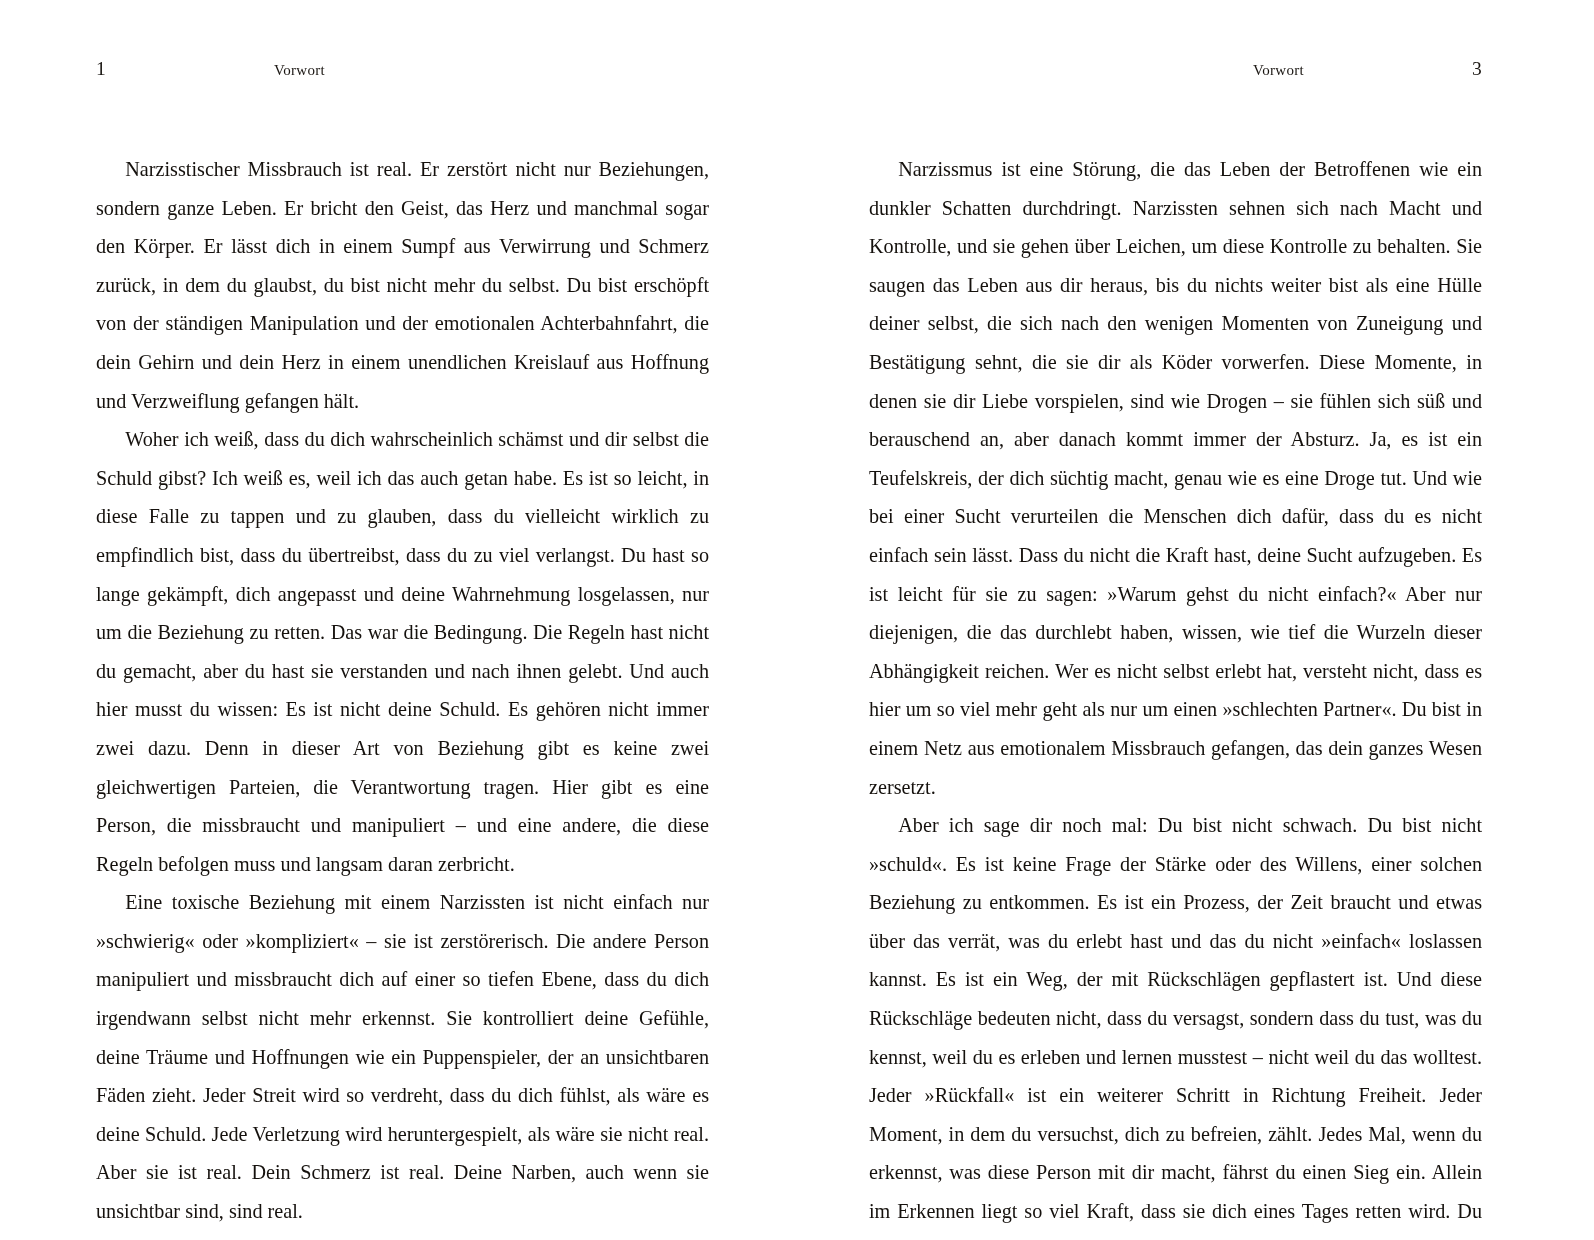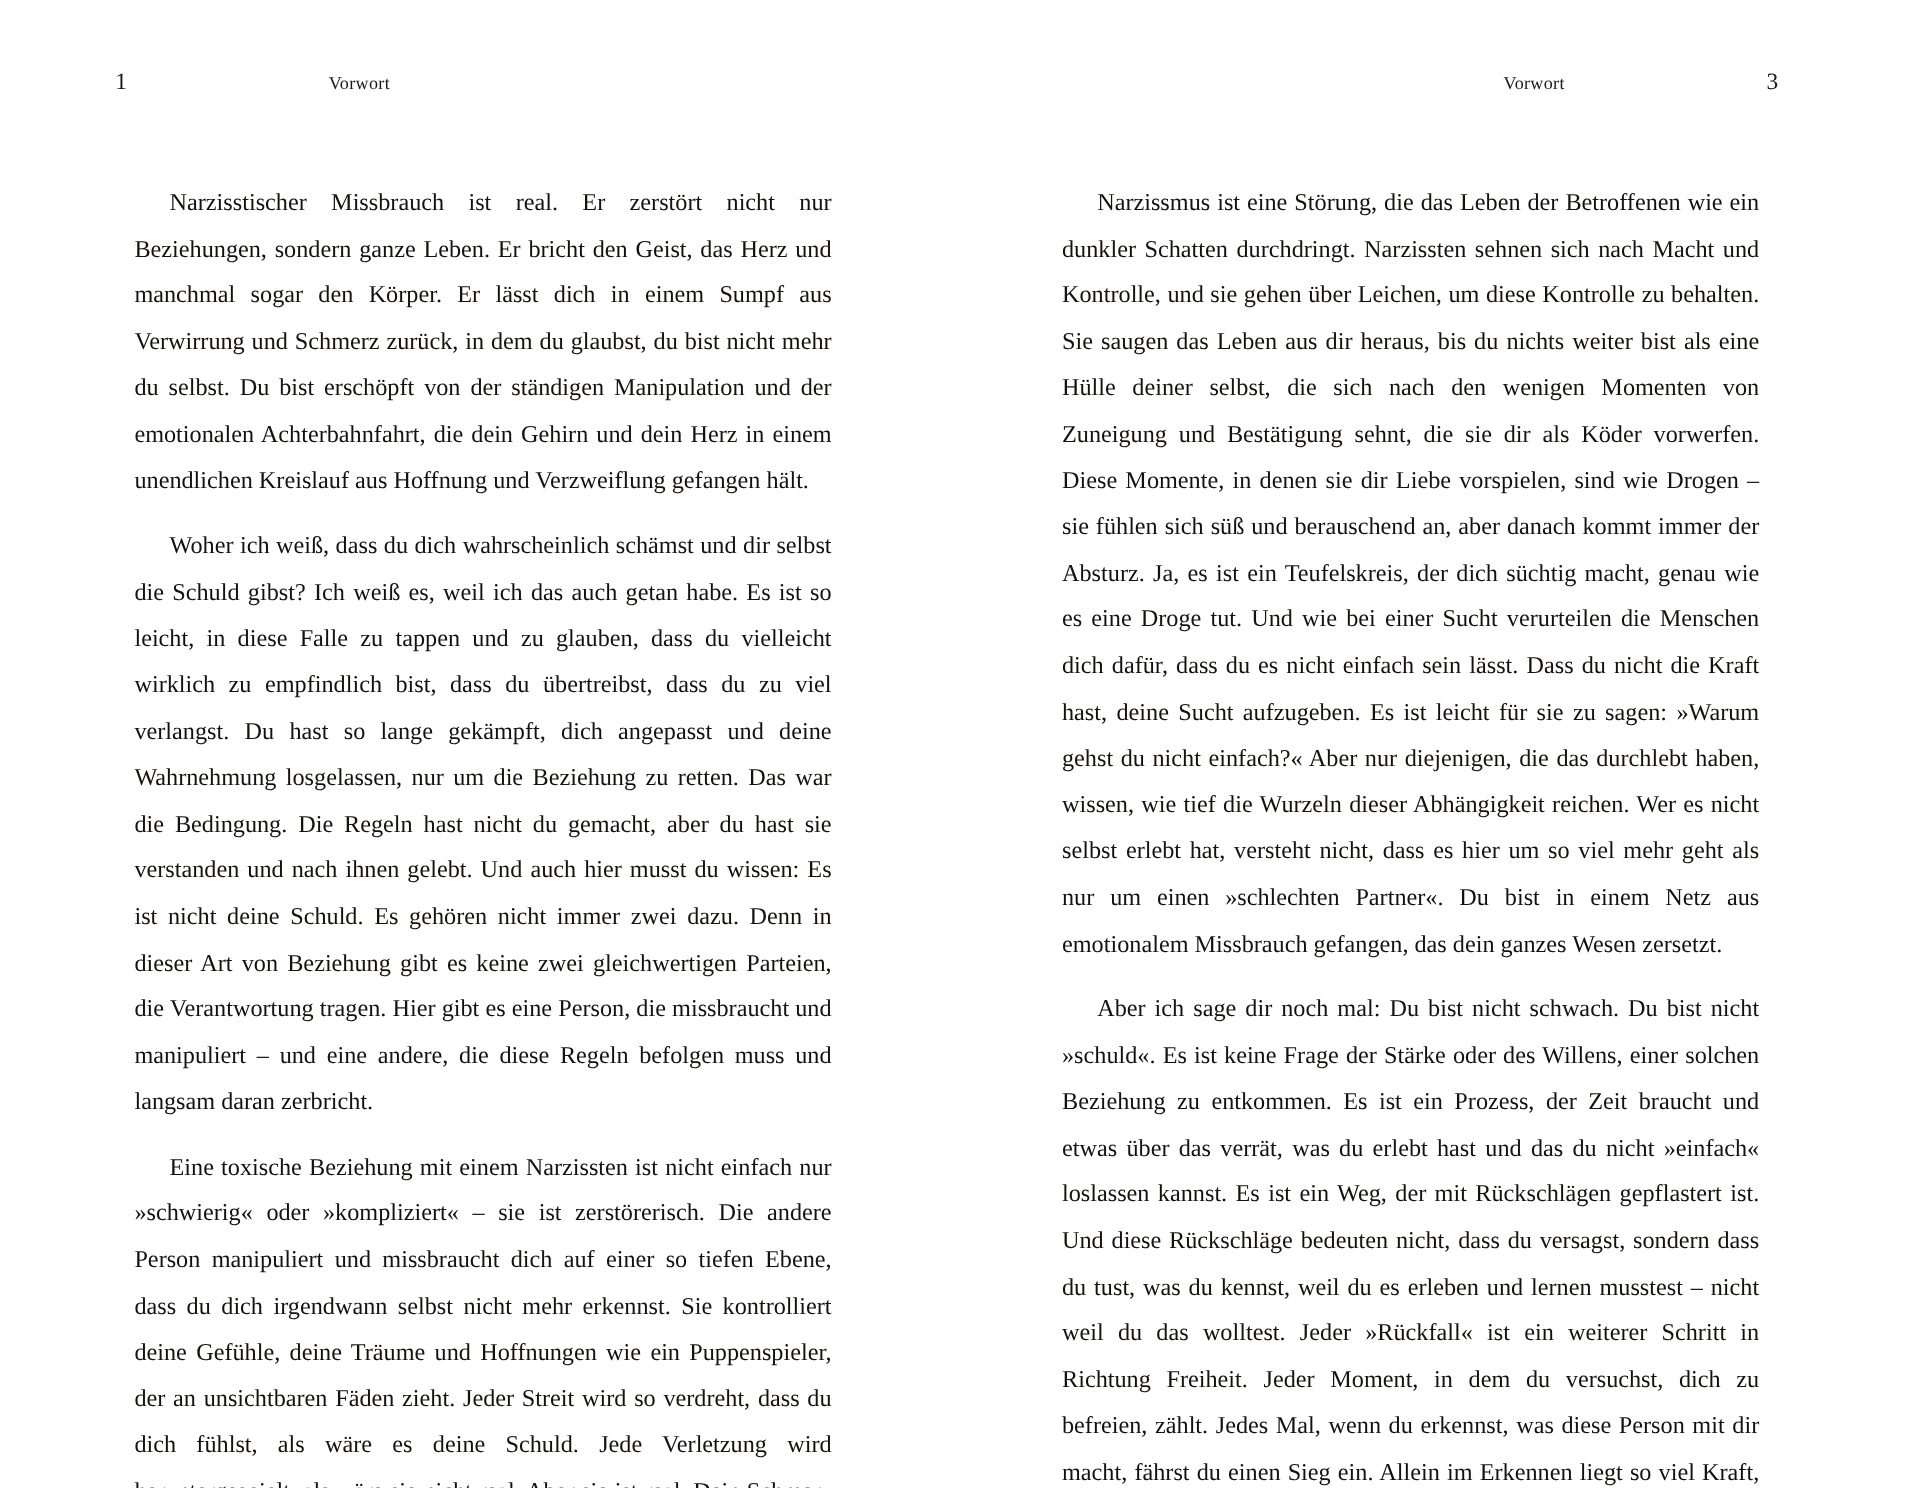--- a/index.html
+++ b/index.html
@@ -67,21 +67,21 @@
   }
   .textblock {
     margin-top: 52px;
     font-size: 20.2px;
     line-height: 38.6px;
     text-align: justify;
     text-justify: inter-word;
     hyphens: manual;
   }
   .textblock p {
-    margin: 16px;
+    margin: 0;
     text-indent: 1.45em;
   }
   
   .textblock p:last-child {
     margin-bottom: 0;
   }
 </style>
 </head>
 <body>
 

